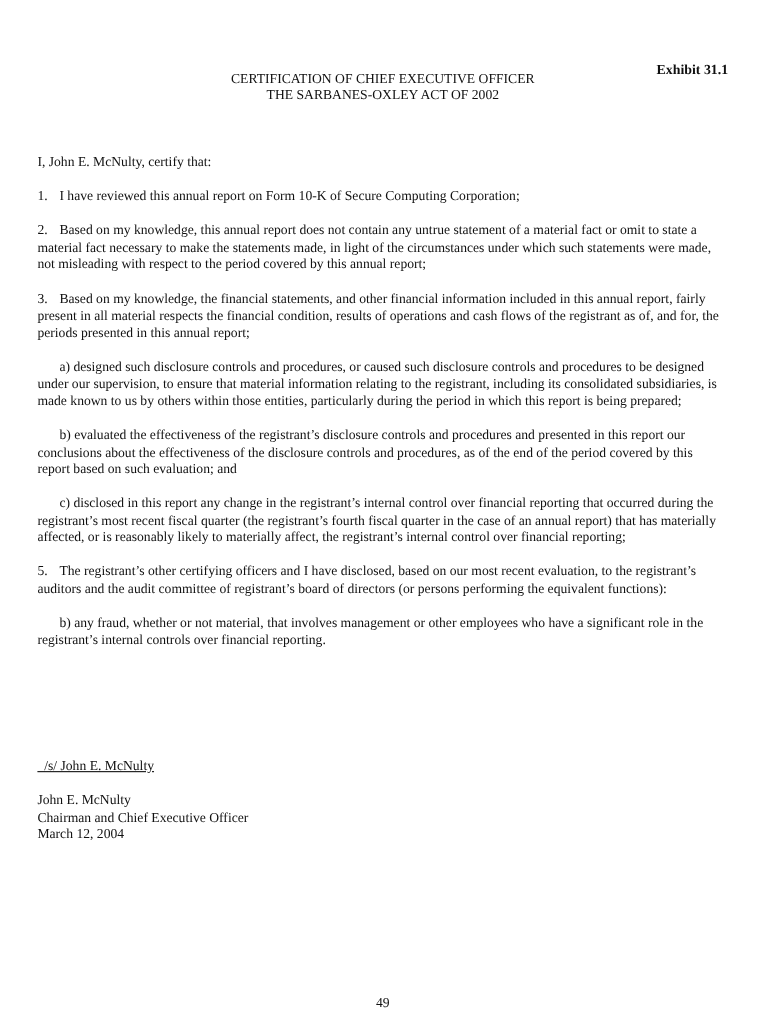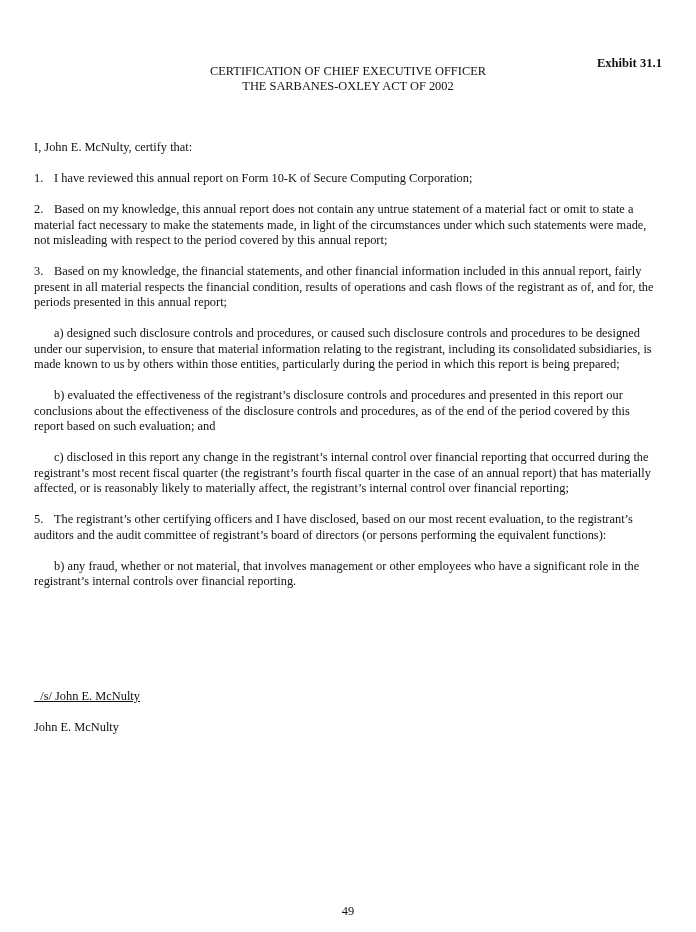--- a/index.html
+++ b/index.html
@@ -102,15 +102,17 @@
 
   <p class="p indent">b) any fraud, whether or not material, that involves management or other employees who have a significant role in the registrant’s internal controls over financial reporting.</p>
 </div>
 
 <div class="sig">
   <span class="sig-line">  /s/ John E. McNulty</span>
 </div>
 
 <div class="sig-block">
   <div>John E. McNulty</div>
+  <div>Chairman and Chief Executive Officer</div>
+  <div>March 12, 2004</div>
 </div>
 
 <div class="page-num">49</div>
 
 </body></html>

